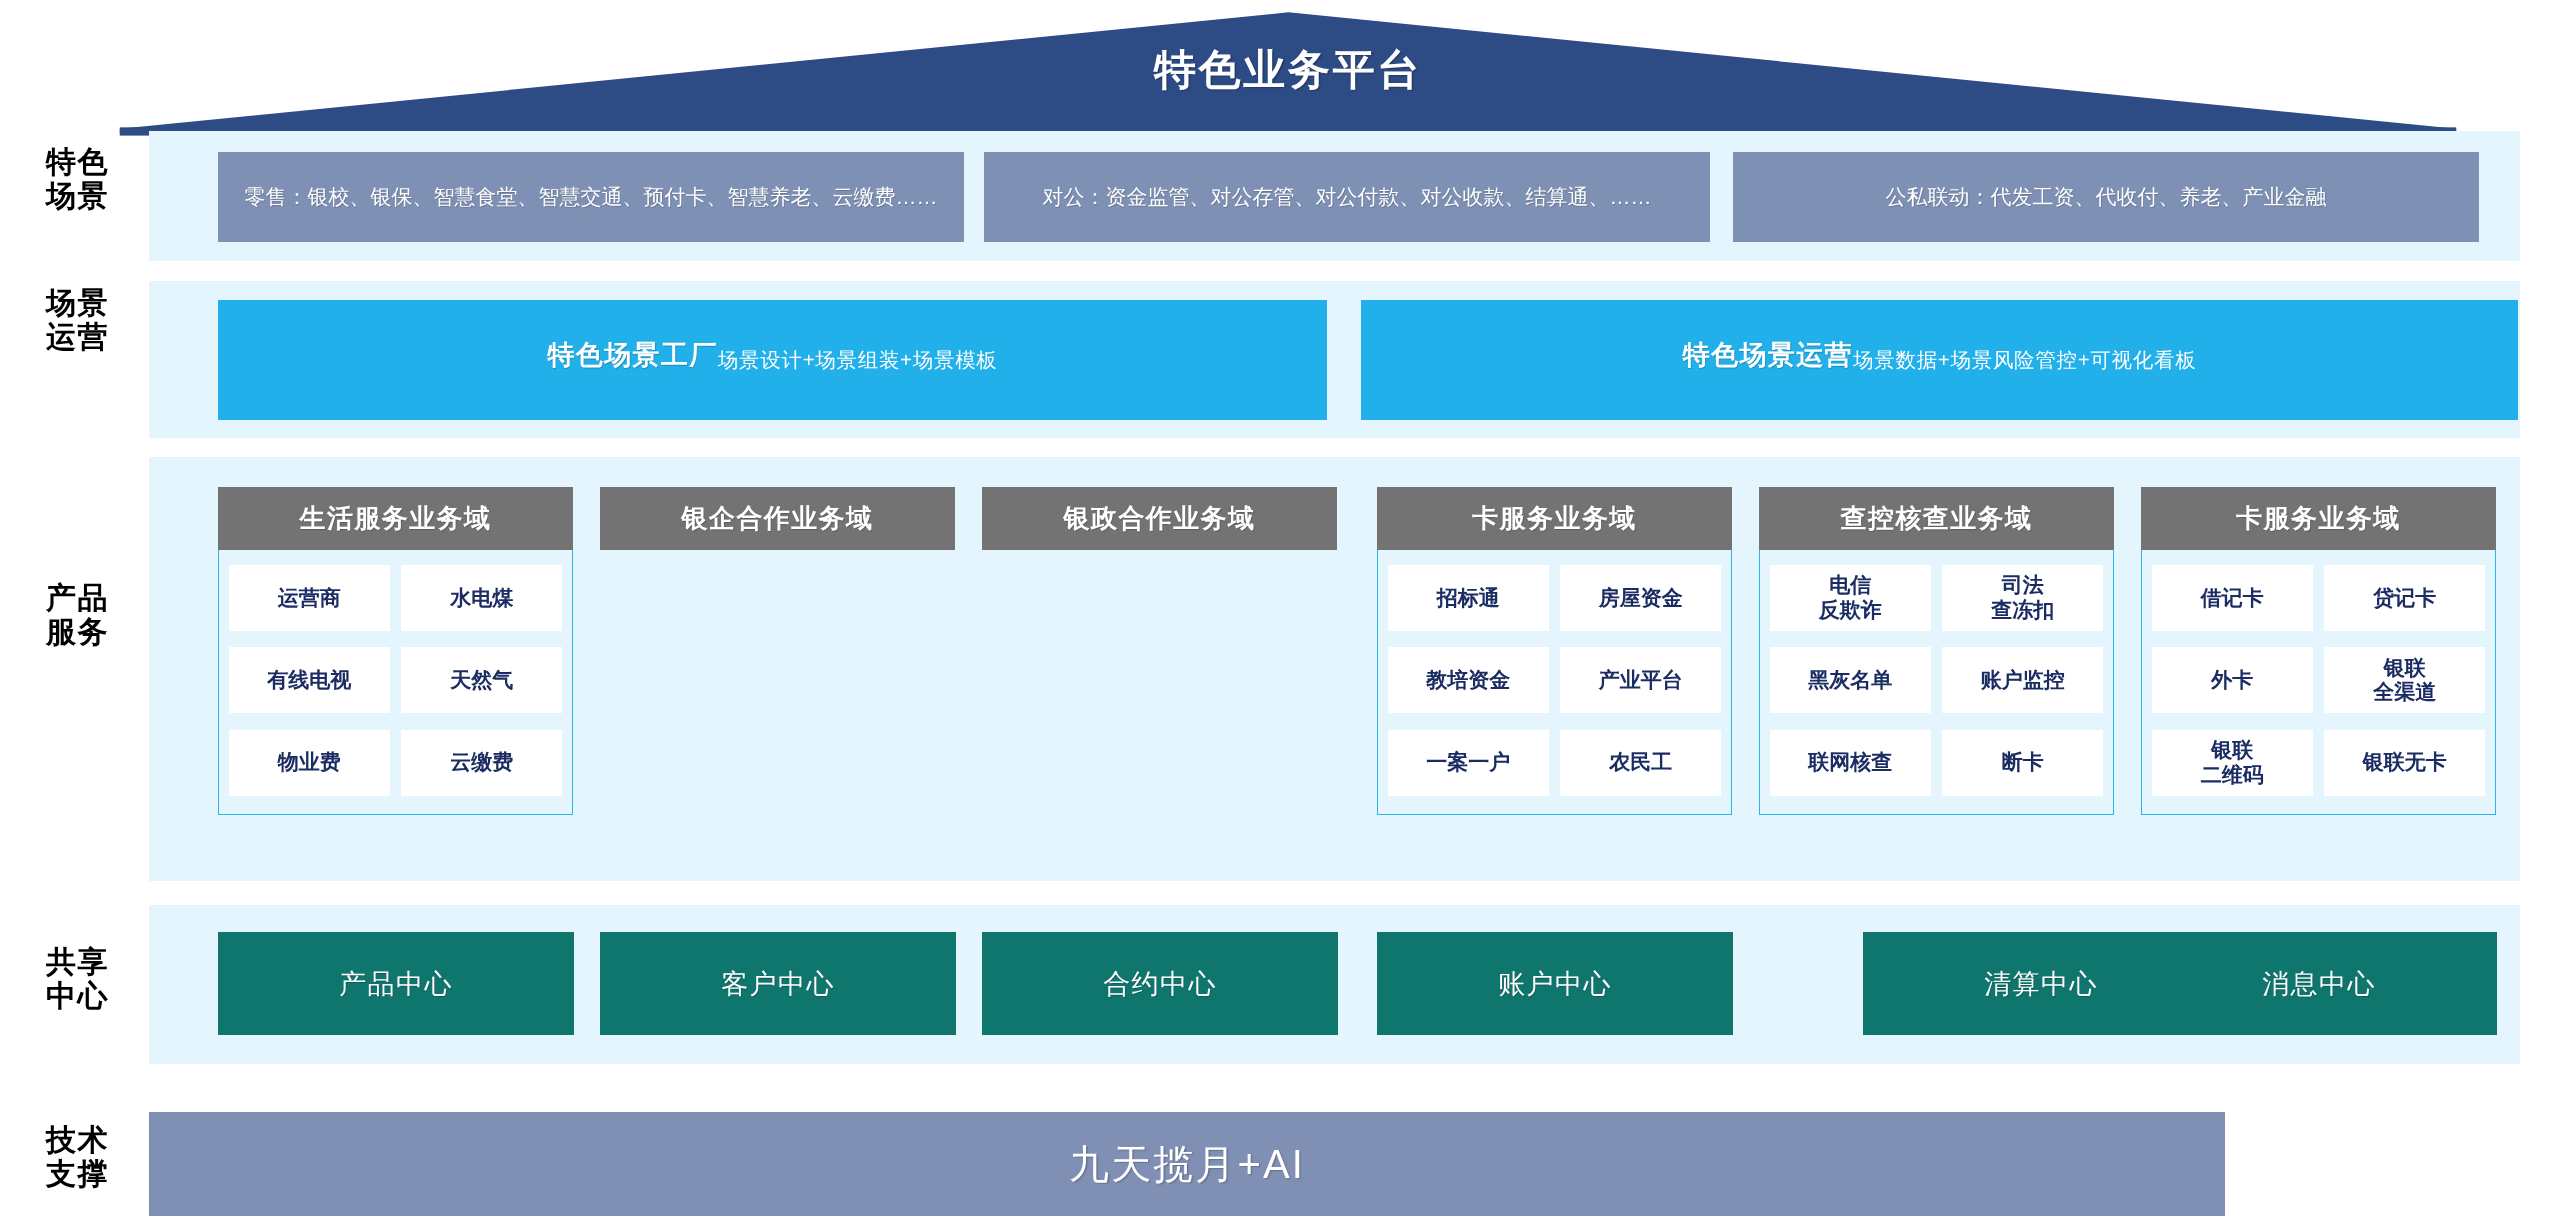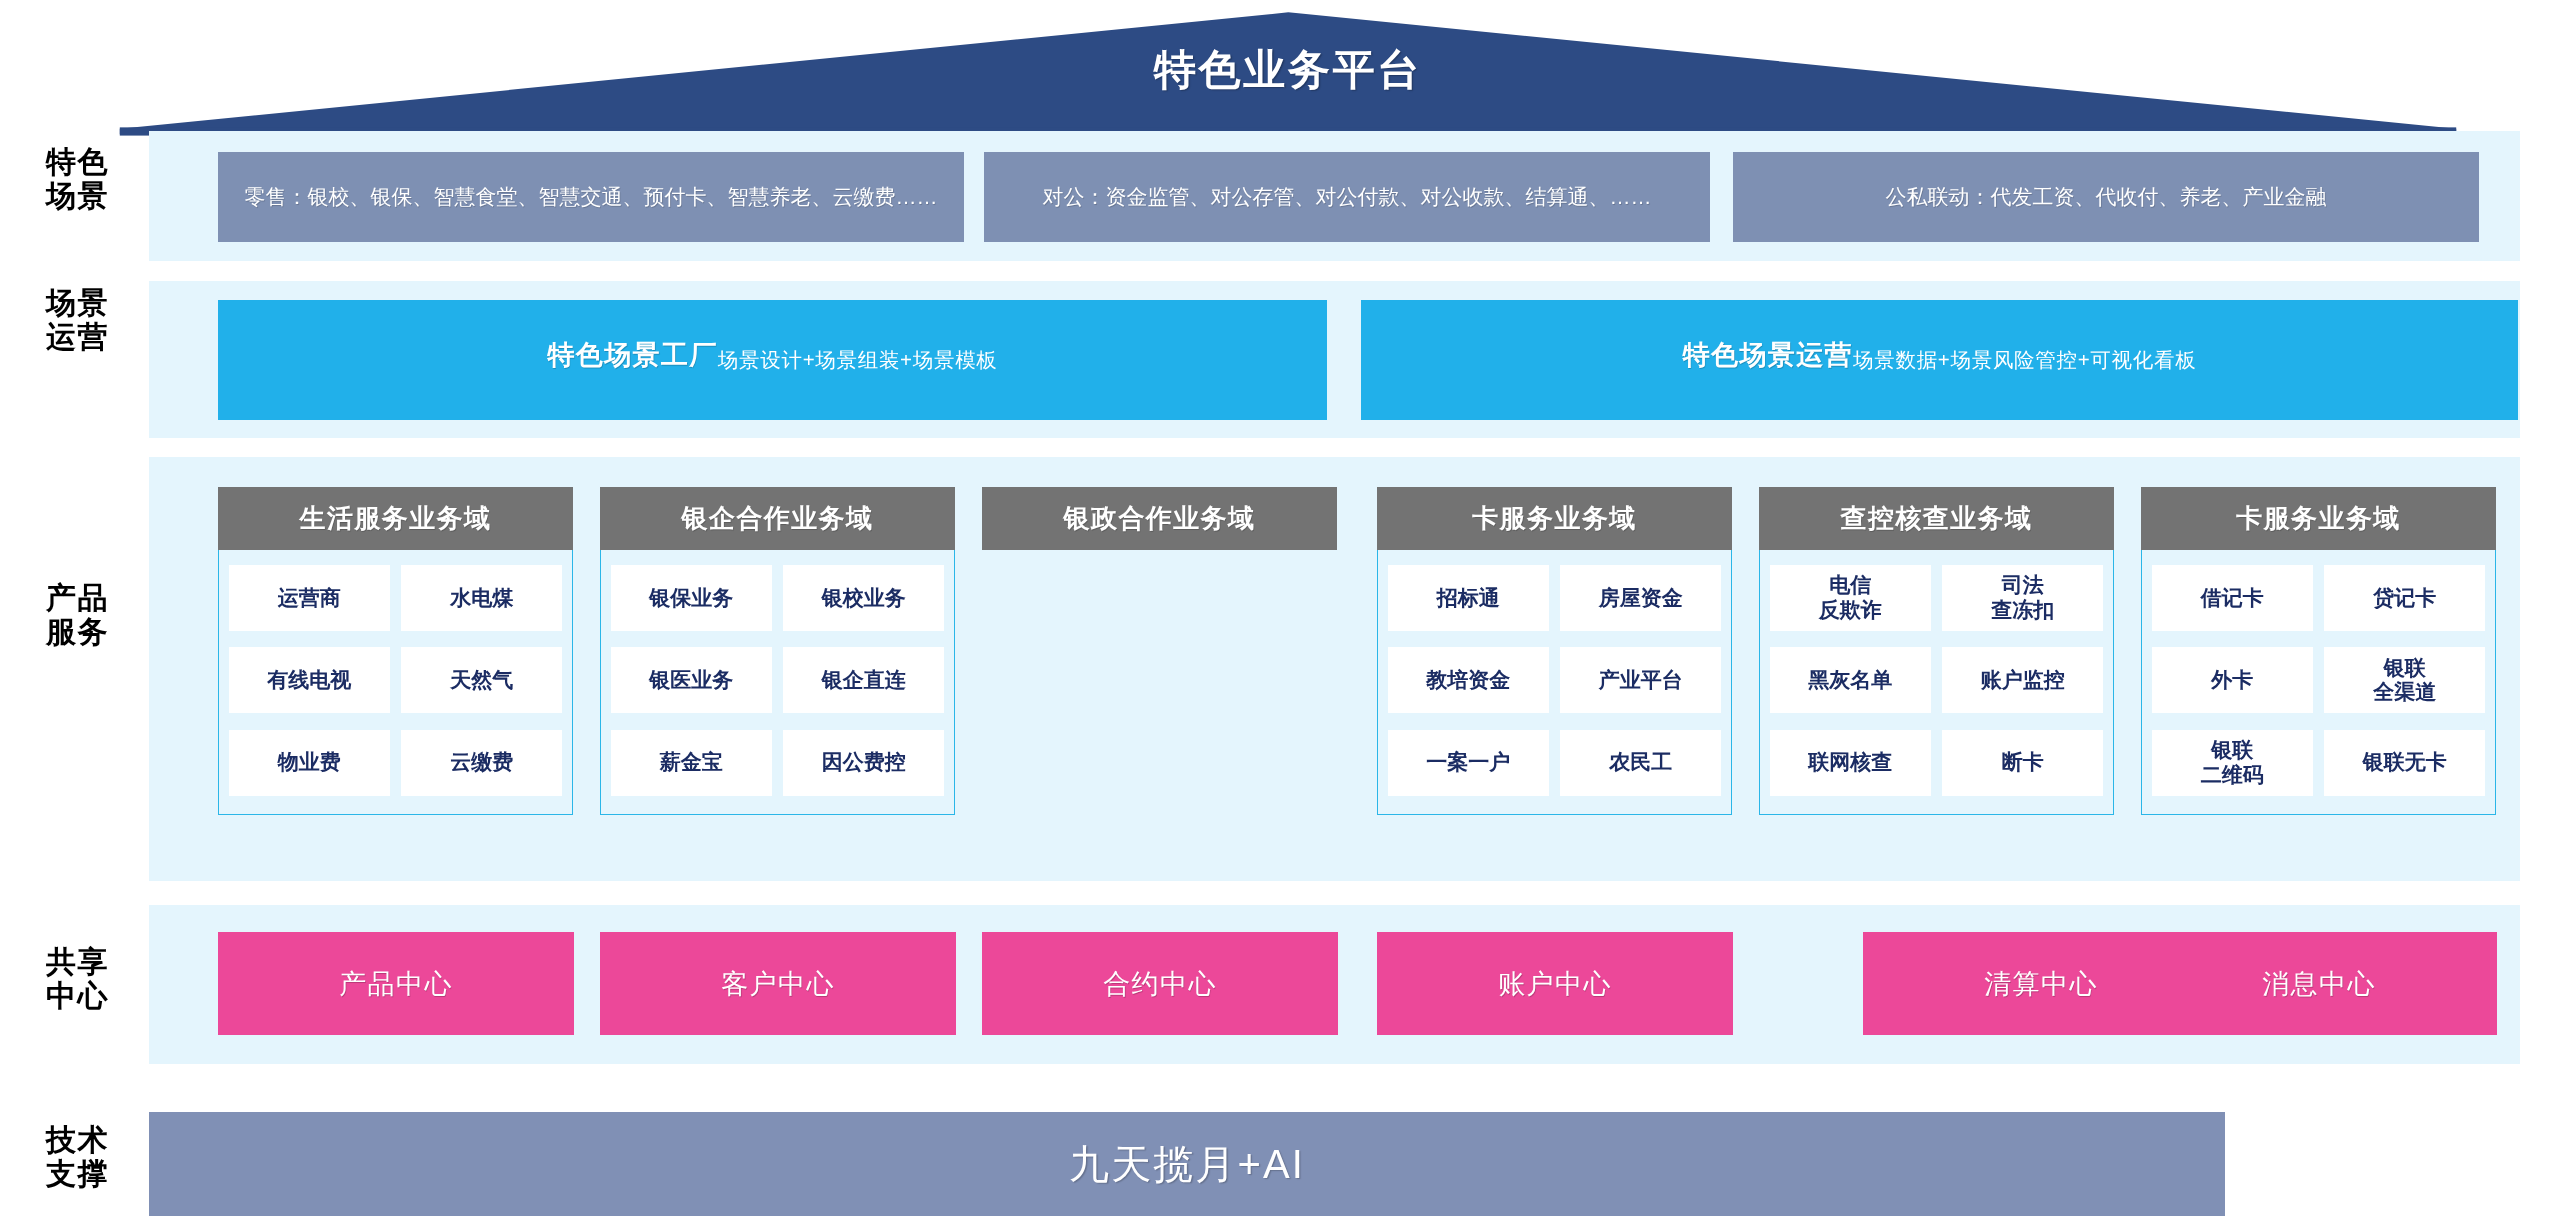--- a/index.html
+++ b/index.html
@@ -50,21 +50,21 @@
     padding:15px 9.6px 18px 9.6px;box-sizing:border-box;
   }
   .dom-grid{display:grid;grid-template-columns:1fr 1fr;gap:16.4px 11px;}
   .dom-cell{
     background:#ffffff;color:#1b2c63;height:66px;display:flex;
     align-items:center;justify-content:center;text-align:center;
     font-size:21px;font-weight:600;line-height:1.18;white-space:pre-line;
   }
   
   .sc-box{
-    position:absolute;background:#ec4899;color:#ffffff;display:flex;
+    position:absolute;background:#0f766e;color:#ffffff;display:flex;
     align-items:center;justify-content:center;font-size:27px;font-weight:500;
     letter-spacing:1.4px;text-shadow:0.7px 0.7px 0.7px rgba(0,0,0,.22);
   }
   
   #tech-bar{
     position:absolute;left:149px;top:1112px;width:2076px;height:104px;
     background:#8090b5;color:#ffffff;display:flex;align-items:center;
     justify-content:center;font-size:40px;font-weight:normal;letter-spacing:2.1px;
     text-shadow:1.4px 1.4px 1.4px rgba(0,0,0,.22);
   }
@@ -119,30 +119,20 @@
       <div class="dom-cell">有线电视</div>
       <div class="dom-cell">天然气</div>
       <div class="dom-cell">物业费</div>
       <div class="dom-cell">云缴费</div>
     </div>
   </div>
 </div>
 
 <div class="dom-col" style="left:600px;">
   <div class="dom-head">银企合作业务域</div>
-  <div class="dom-body">
-    <div class="dom-grid">
-      <div class="dom-cell">银保业务</div>
-      <div class="dom-cell">银校业务</div>
-      <div class="dom-cell">银医业务</div>
-      <div class="dom-cell">银企直连</div>
-      <div class="dom-cell">薪金宝</div>
-      <div class="dom-cell">因公费控</div>
-    </div>
-  </div>
 </div>
 
 <div class="dom-col" style="left:982px;">
   <div class="dom-head">银政合作业务域</div>
 </div>
 
 <div class="dom-col" style="left:1377px;">
   <div class="dom-head">卡服务业务域</div>
   <div class="dom-body">
     <div class="dom-grid">

